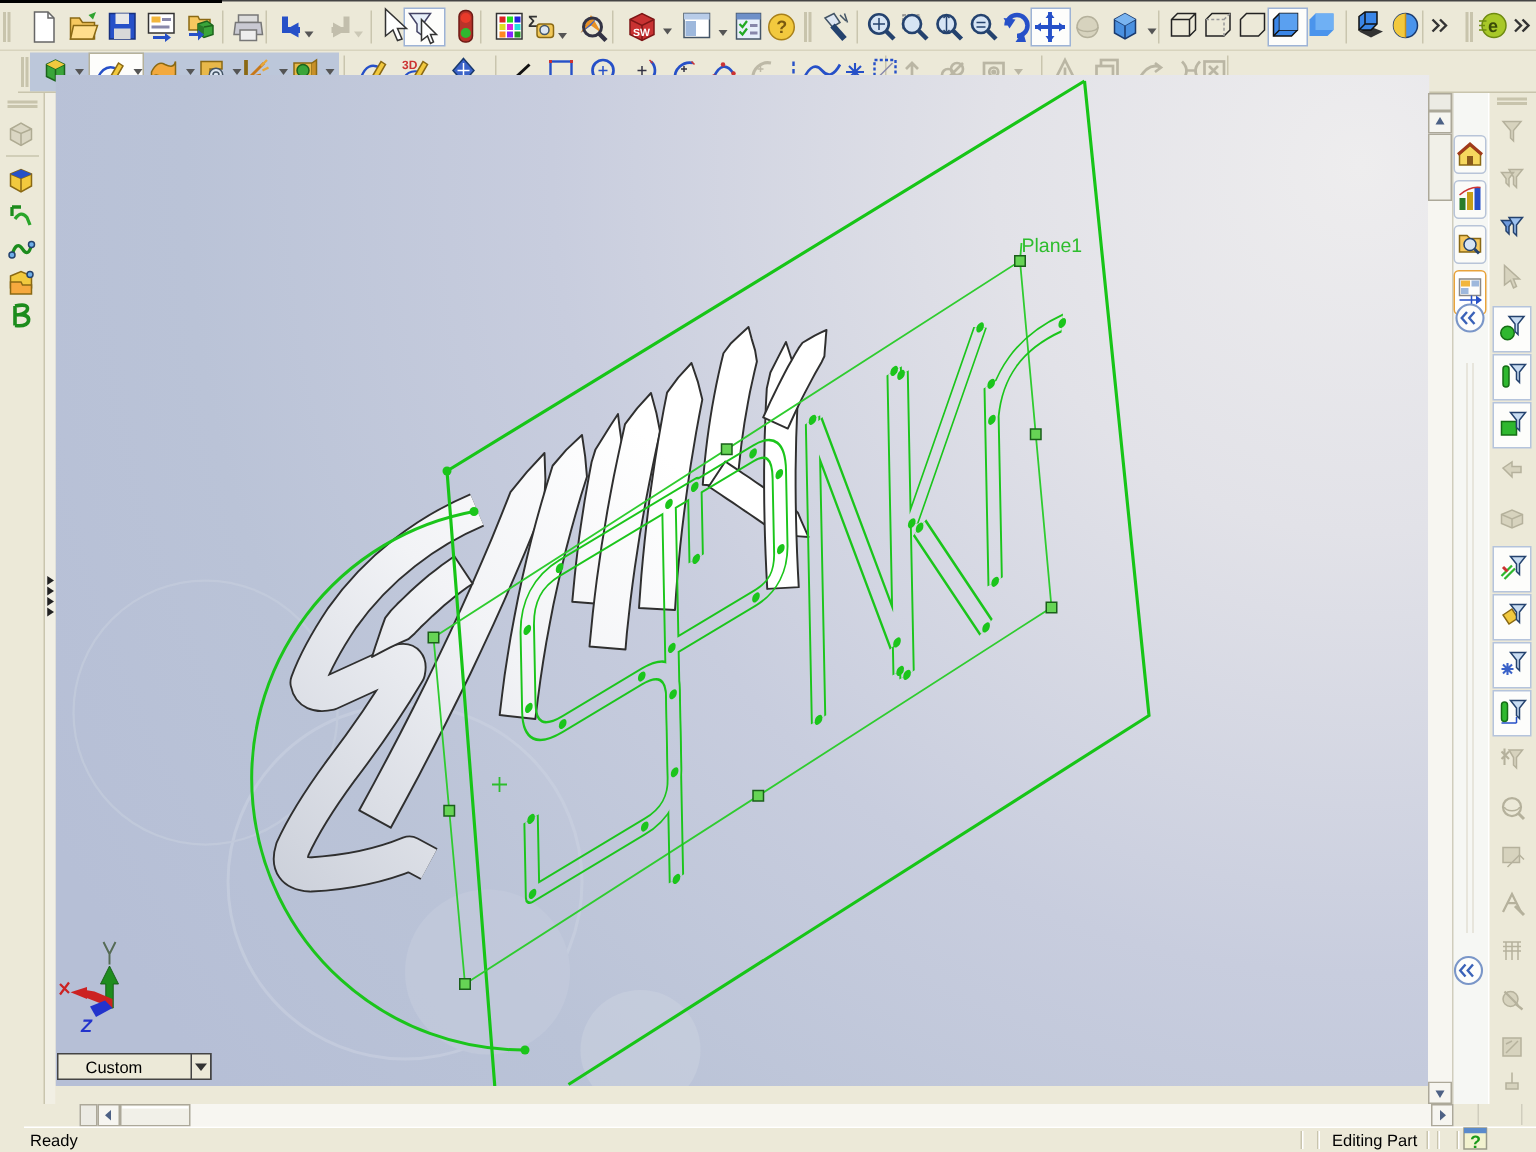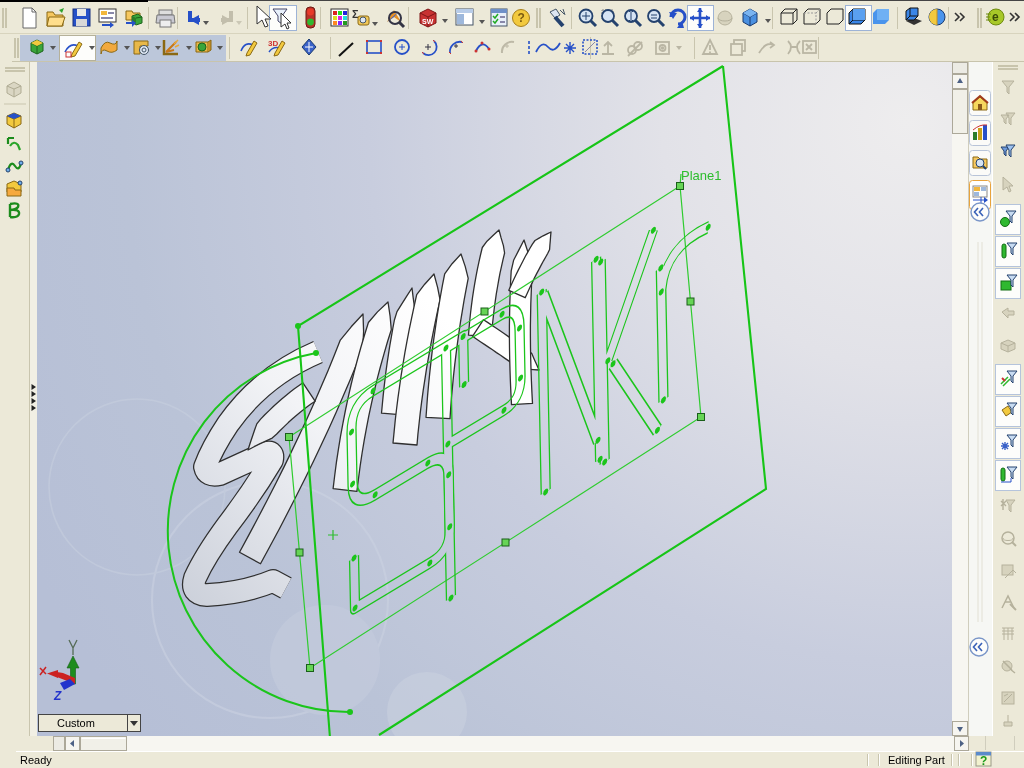--- a/index.html
+++ b/index.html
@@ -457,21 +457,21 @@
         </g>
 <g fill="#222">
 <path d="M31.5,322 L36,325 L31.5,328 Z"></path>
 <path d="M31.5,329 L36,332 L31.5,335 Z"></path>
 <path d="M31.5,336 L36,339 L31.5,342 Z"></path>
 <path d="M31.5,343 L36,346 L31.5,349 Z"></path>
 </g>
 </svg>
 </div>
 
-<div class="abs" id="vp" style="left:37px;top:62px;width:916px;height:484px;">
+<div class="abs" id="vp" style="left:37px;top:50px;width:916px;height:484px;">
 <svg width="916" height="674" viewBox="0 0 916 674">
 <defs>
 <radialGradient id="bg" cx="870" cy="60" r="980" gradientUnits="userSpaceOnUse">
 <stop offset="0" stop-color="#EEEDEE"></stop>
 <stop offset="0.25" stop-color="#E2E2E8"></stop>
 <stop offset="0.55" stop-color="#C8CDDE"></stop>
 <stop offset="0.8" stop-color="#BAC3D7"></stop>
 <stop offset="1" stop-color="#B6BFD6"></stop>
 </radialGradient>
 <linearGradient id="wg" x1="120" y1="560" x2="520" y2="170" gradientUnits="userSpaceOnUse">

